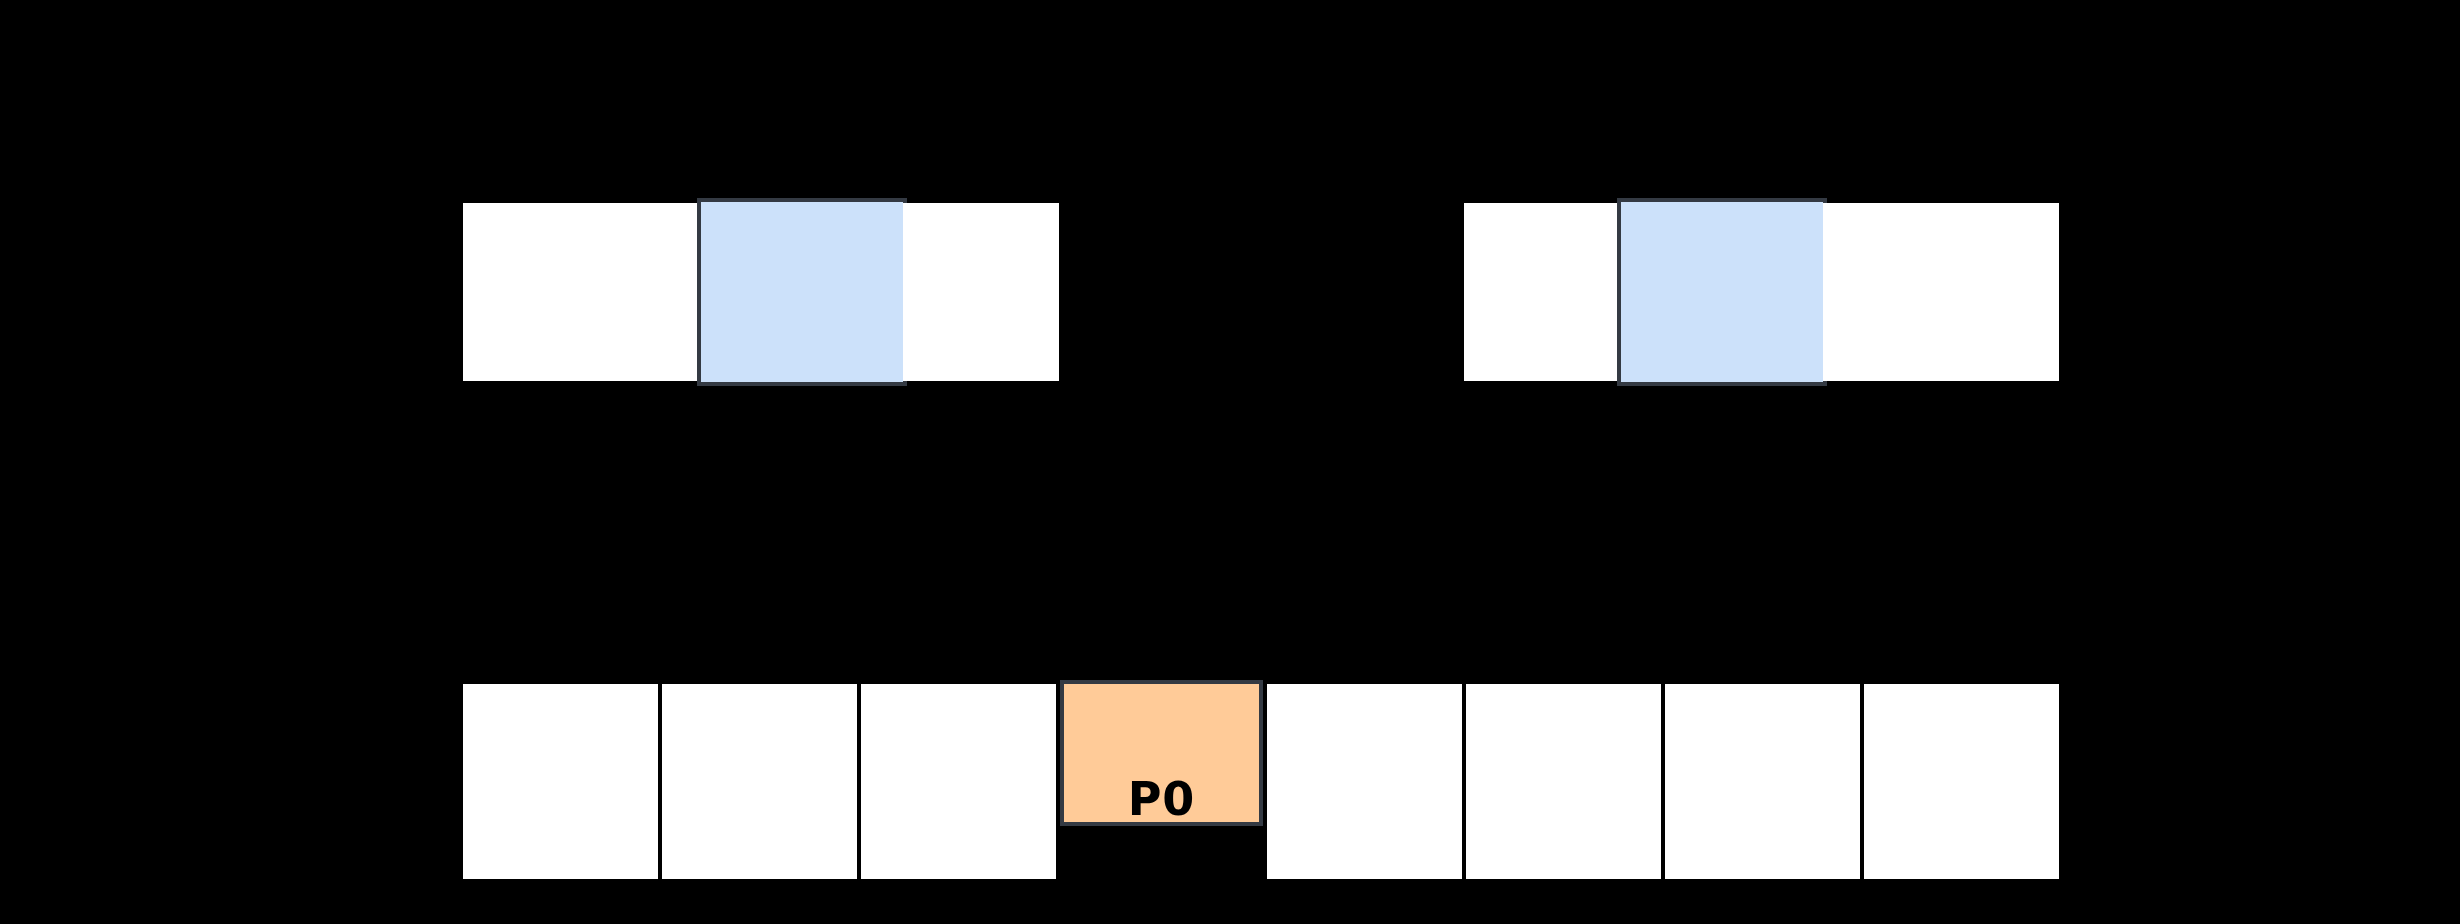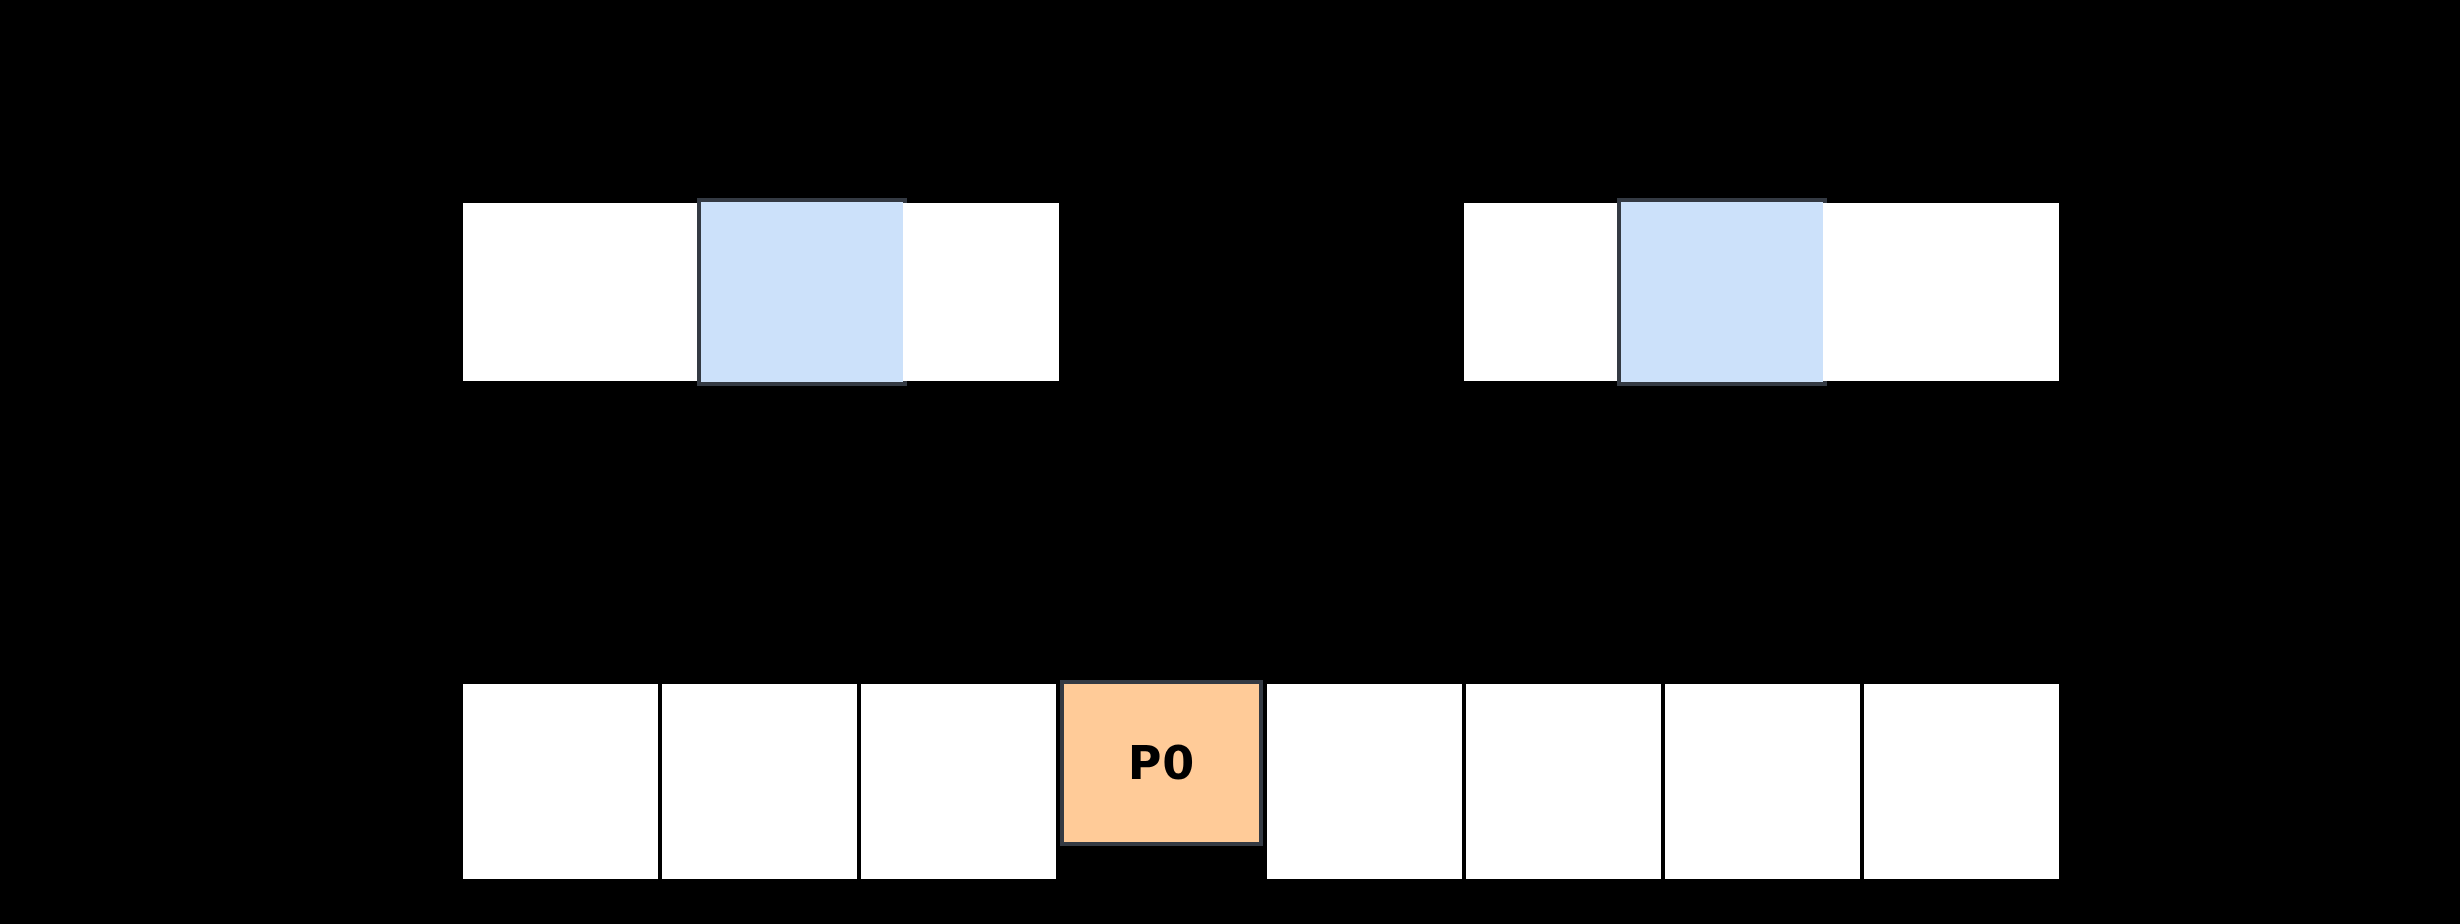--- a/index.html
+++ b/index.html
@@ -41,26 +41,26 @@
     align-items: flex-start;
   }
   .frame {
     flex: 1 1 0;
     height: 195px;
     background: #ffffff;
   }
   .frame.hl-orange {
     position: relative;
     top: -4px;
-    height: 166px;
+    height: 146px;
     background: #ffcb98;
     border: 4px solid #343a43;
     box-sizing: border-box;
     display: flex;
-    align-items: center;
+    align-items: flex-end;
     justify-content: center;
   }
   .frame-label {
     color: #000000;
     font-size: 46px;
     font-weight: 700;
     letter-spacing: 1px;
     line-height: 1;
     user-select: none;
   }

